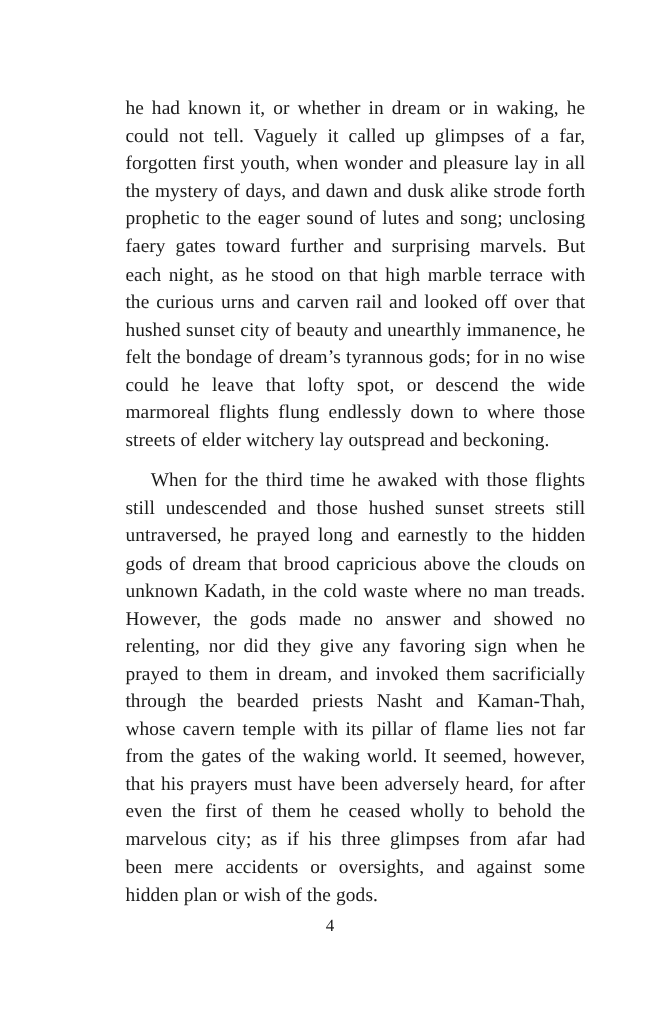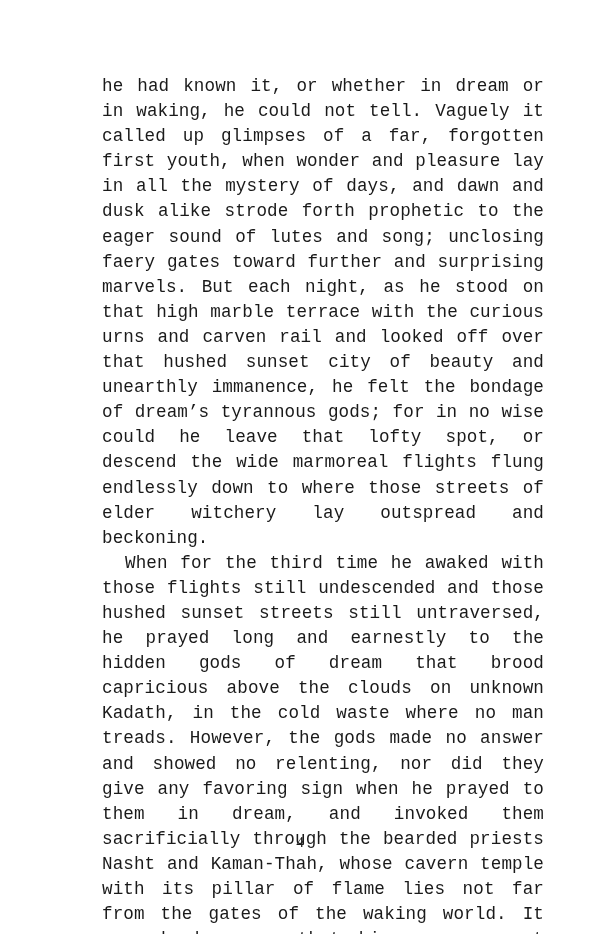--- a/index.html
+++ b/index.html
@@ -23,29 +23,28 @@
     background: #ffffff;
     box-sizing: border-box;
   }
   .text-column {
     position: absolute;
     left: 102px;
     top: 74px;
     width: 442px;
   }
   .para {
-    margin: 0;
+    margin: 12px;
     font-size: 17.6px;
     line-height: 25.1px;
     text-align: justify;
     text-justify: inter-word;
     letter-spacing: 0.005em;
     word-spacing: 0.005em;
     hyphens: none;
-    font-family: Liberation Mono, monospace;
     -webkit-hyphens: none;
   }
   .para.indent {
     text-indent: 23px;
   }
   .page-number {
     position: absolute;
     left: 0;
     right: 0;
     top: 832px;

